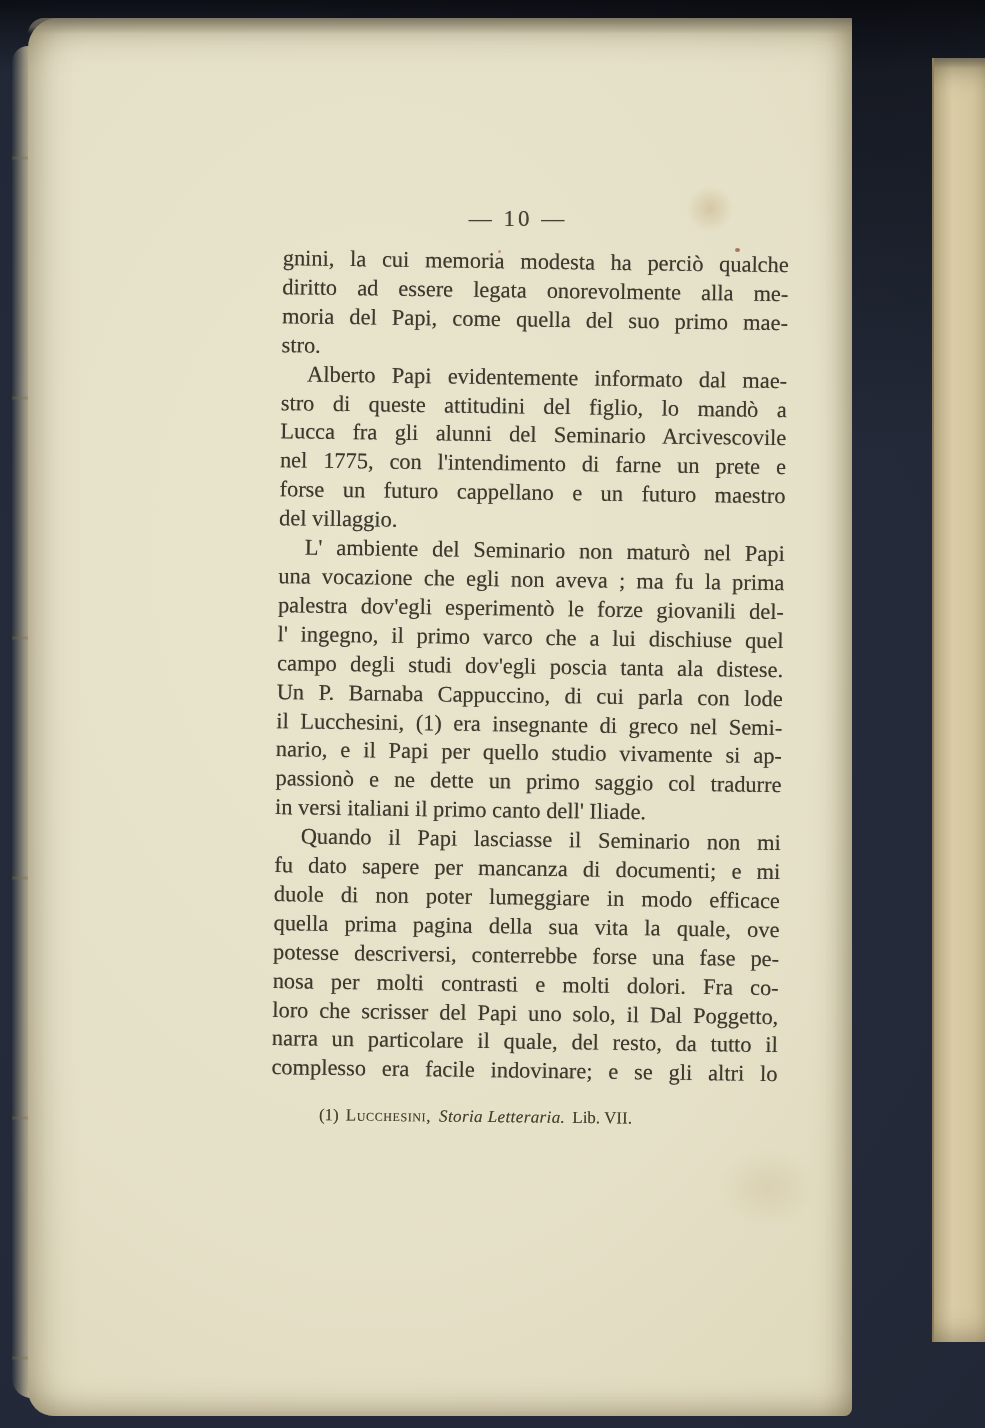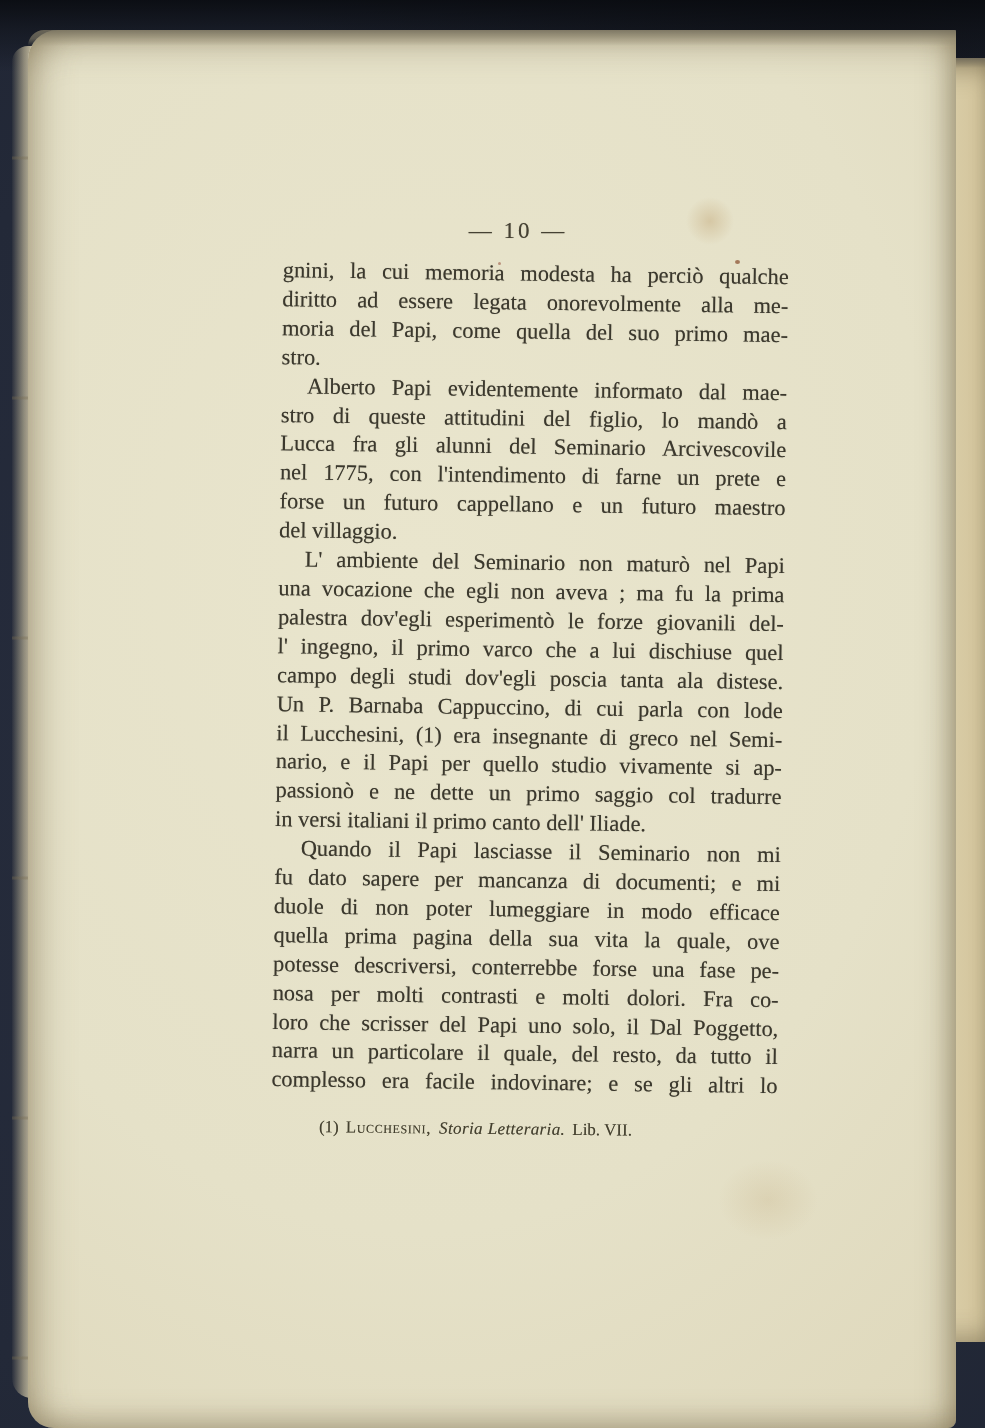--- a/index.html
+++ b/index.html
@@ -48,22 +48,22 @@
   .next-page::before {
     content: "";
     position: absolute;
     left: 0; top: 0; right: 0;
     height: 10px;
     background: linear-gradient(to bottom, rgba(110,104,88,0.85), rgba(110,104,88,0));
   }
   
   .page {
     position: absolute;
-    left: 28px; top: 30px;
-    width: 928px; height: 1398px;
+    left: 28px; top: 18px;
+    width: 824px; height: 1398px;
     border-radius: 30px 2px 8px 26px;
     background:
       radial-gradient(24px 24px at 682px 191px, rgba(176,138,80,0.30) 0%, rgba(176,138,80,0) 100%),
       radial-gradient(50px 40px at 740px 1170px, rgba(170,132,74,0.14) 0%, rgba(170,132,74,0) 100%),
       radial-gradient(140% 120% at 42% 38%, #e9e5cd 0%, #e5e1c8 40%, #ded7ba 68%, #d2c7a5 88%, #c7ba95 100%);
     box-shadow:
       inset 0 28px 36px -18px rgba(115,100,70,0.55),
       inset 0 -24px 30px -18px rgba(115,100,70,0.40),
       inset 28px 0 38px -20px rgba(120,105,72,0.45),
       inset -22px 0 30px -16px rgba(108,92,58,0.52);

